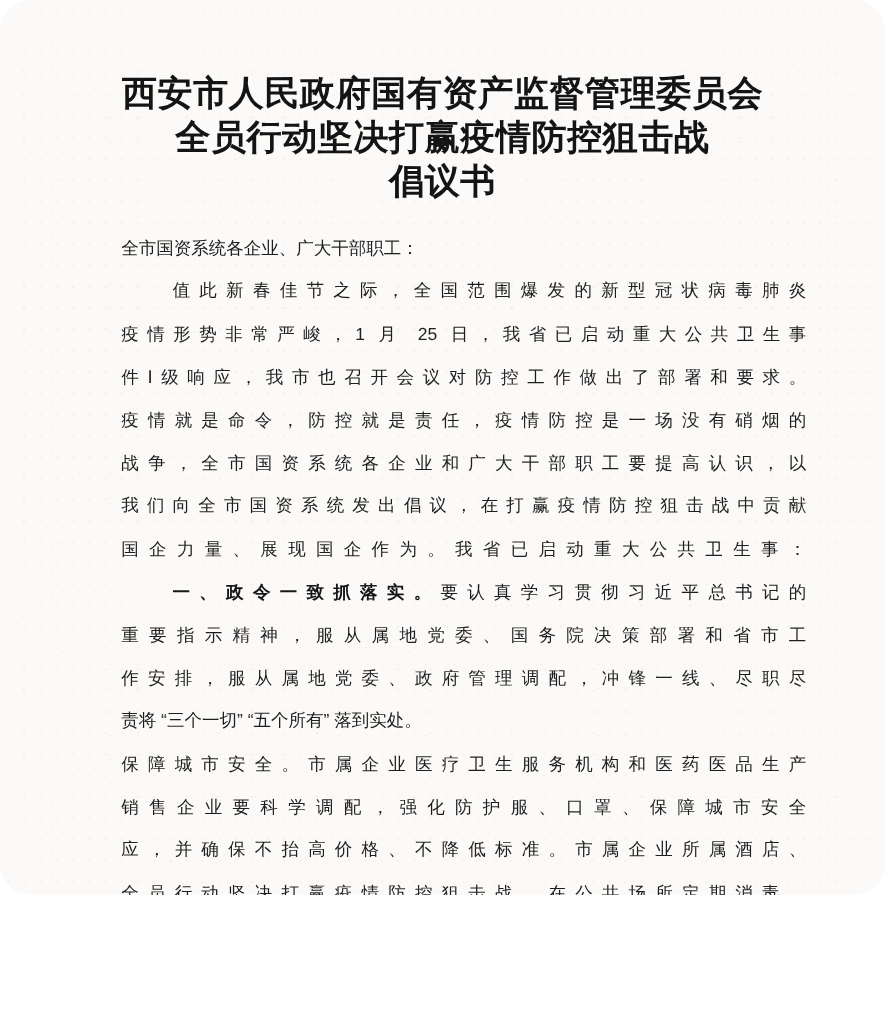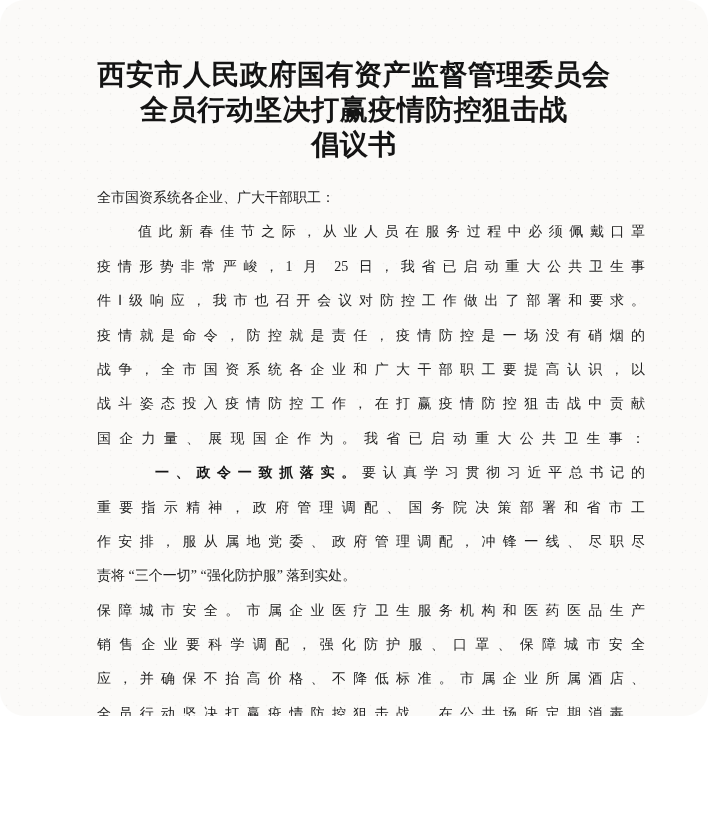--- a/index.html
+++ b/index.html
@@ -17,21 +17,21 @@
     width: 708px;
     height: 716px;
     background-color: #fbfaf8;
     
     background-image:
       radial-gradient(circle, rgba(60,60,60,0.055) 0.6px, transparent 1.1px),
       radial-gradient(circle, rgba(60,60,60,0.04) 0.6px, transparent 1.1px),
       radial-gradient(circle, rgba(60,60,60,0.03) 0.5px, transparent 1px);
     background-size: 13px 17px, 23px 19px, 31px 29px;
     background-position: 0 0, 7px 9px, 3px 14px;
-    font-family: Liberation Serif, serif;
+    font-family: Liberation Sans, sans-serif;
     color: #1e1e1e;
     overflow: hidden;
     border-radius: 25px;
   }
   .title-block {
     position: absolute;
     top: 57px;
     left: 0;
     width: 708px;
     text-align: center;
@@ -58,46 +58,45 @@
   }
   .line.fill {
     text-align-last: justify;
   }
   .line.indent {
     padding-left: 41px;
   }
   .bold-lead {
     font-weight: 700;
     color: #161616;
-    margin-left: 17px;
   }
 </style>
 </head>
 <body>
 
 <div class="page">
 
   <header class="title-block">
     <div class="t-line">西安市人民政府国有资产监督管理委员会</div>
     <div class="t-line">全员行动坚决打赢疫情防控狙击战</div>
     <div class="t-line">倡议书</div>
   </header>
 
   <main class="content">
       <div class="line">全市国资系统各企业、广大干部职工：</div>
-      <div class="line fill indent">值此新春佳节之际，从业人员在服务过程中必须佩戴口罩</div>
+      <div class="line fill indent">值此新春佳节之际，全国范围爆发的新型冠状病毒肺炎</div>
       <div class="line fill">疫情形势非常严峻，1 月 25 日，我省已启动重大公共卫生事</div>
       <div class="line fill">件Ⅰ级响应，我市也召开会议对防控工作做出了部署和要求。</div>
       <div class="line fill">疫情就是命令，防控就是责任，疫情防控是一场没有硝烟的</div>
       <div class="line fill">战争，全市国资系统各企业和广大干部职工要提高认识，以</div>
-      <div class="line fill">战斗姿态投入疫情防控工作，在打赢疫情防控狙击战中贡献</div>
+      <div class="line fill">我们向全市国资系统发出倡议，在打赢疫情防控狙击战中贡献</div>
       <div class="line fill">国企力量、展现国企作为。我省已启动重大公共卫生事：</div>
       <div class="line fill indent"><span class="bold-lead">一、政令一致抓落实。</span>要认真学习贯彻习近平总书记的</div>
-      <div class="line fill">重要指示精神，政府管理调配、国务院决策部署和省市工</div>
+      <div class="line fill">重要指示精神，服从属地党委、国务院决策部署和省市工</div>
       <div class="line fill">作安排，服从属地党委、政府管理调配，冲锋一线、尽职尽</div>
-      <div class="line">责将 “三个一切” “强化防护服” 落到实处。</div>
+      <div class="line">责将 “三个一切” “五个所有” 落到实处。</div>
       <div class="line fill">保障城市安全。市属企业医疗卫生服务机构和医药医品生产</div>
       <div class="line fill">销售企业要科学调配，强化防护服、口罩、保障城市安全</div>
       <div class="line fill">应，并确保不抬高价格、不降低标准。市属企业所属酒店、</div>
       <div class="line fill">全员行动坚决打赢疫情防控狙击战，在公共场所定期消毒，</div>
     </main>
 
 </div>
 
 </body></html>

